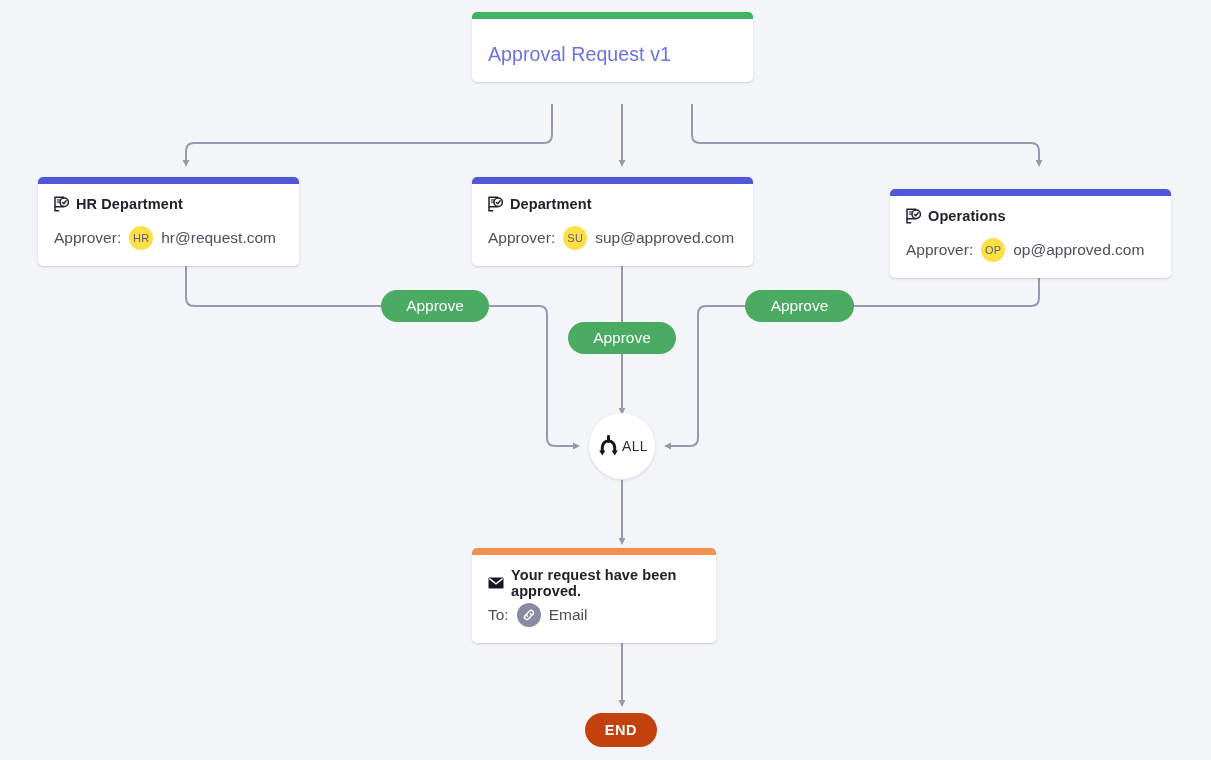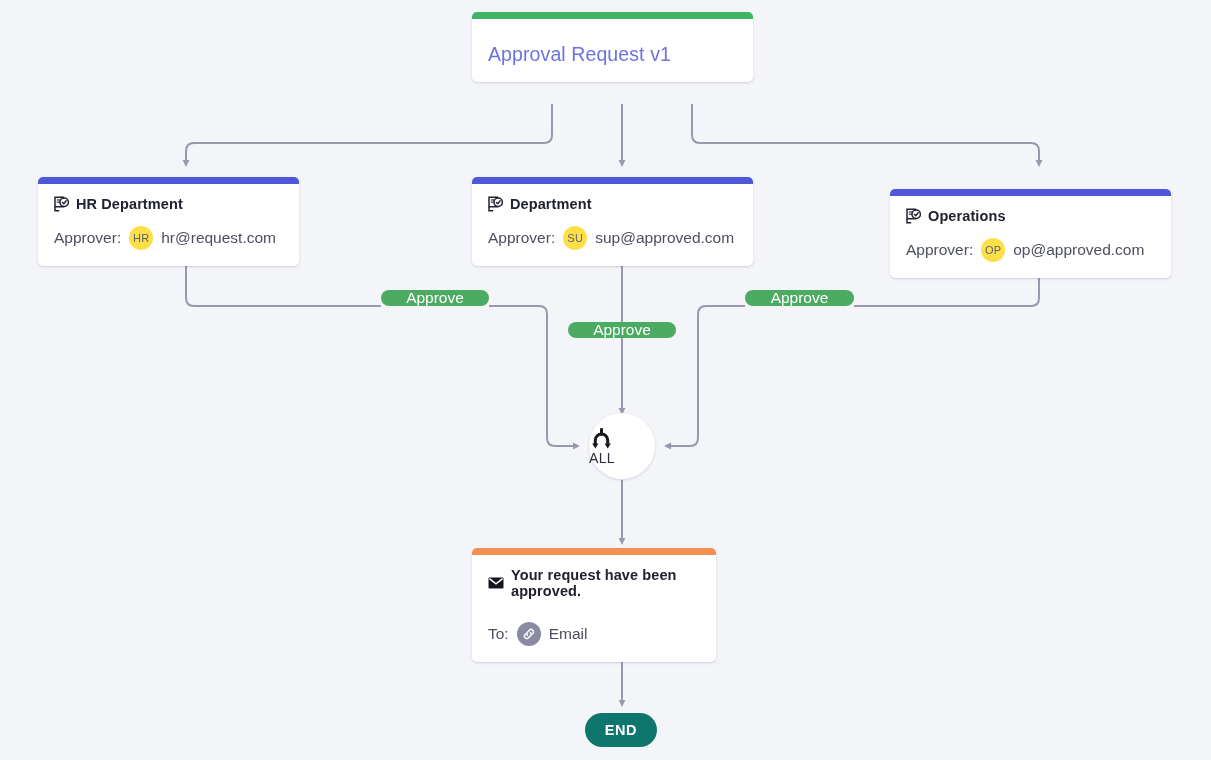--- a/index.html
+++ b/index.html
@@ -82,21 +82,21 @@
     display: flex;
     align-items: center;
     justify-content: center;
     letter-spacing: .2px;
     flex: 0 0 auto;
   }
   .approver-mail {
     color: #4c4f5e;
   }
   .to-row {
-    margin-top: 23px;
+    margin-top: 4px;
     display: flex;
     align-items: center;
     gap: 8px;
     font-size: 15.5px;
     color: #4c4f5e;
   }
   .link-badge {
     width: 24px;
     height: 24px;
     border-radius: 50%;
@@ -110,27 +110,27 @@
   
   .pill {
     position: absolute;
     background: #4bab63;
     color: #ffffff;
     border-radius: 18px;
     font-size: 15.5px;
     display: flex;
     align-items: center;
     justify-content: center;
-    height: 16px;
+    height: 32px;
     box-sizing: border-box;
     padding: 0 16px;
   }
   .end-pill {
     position: absolute;
-    background: #0f766e;
+    background: #c2410c;
     color: #ffffff;
     border-radius: 18px;
     font-size: 14.5px;
     font-weight: bold;
     letter-spacing: .6px;
     display: flex;
     align-items: center;
     justify-content: center;
     height: 34px;
     box-sizing: border-box;
@@ -139,22 +139,22 @@
 
   
   .merge-node {
     position: absolute;
     width: 66px;
     height: 66px;
     border-radius: 50%;
     background: #ffffff;
     box-shadow: 0 1px 3px rgba(40,44,80,0.16);
     display: flex;
-    flex-direction: column;
-    align-items: flex-start;
+    flex-direction: row;
+    align-items: center;
     justify-content: center;
     gap: 1px;
   }
   .merge-label {
     font-size: 14px;
     color: #2b2d3a;
     letter-spacing: .3px;
     line-height: 1;
   }
 </style>

